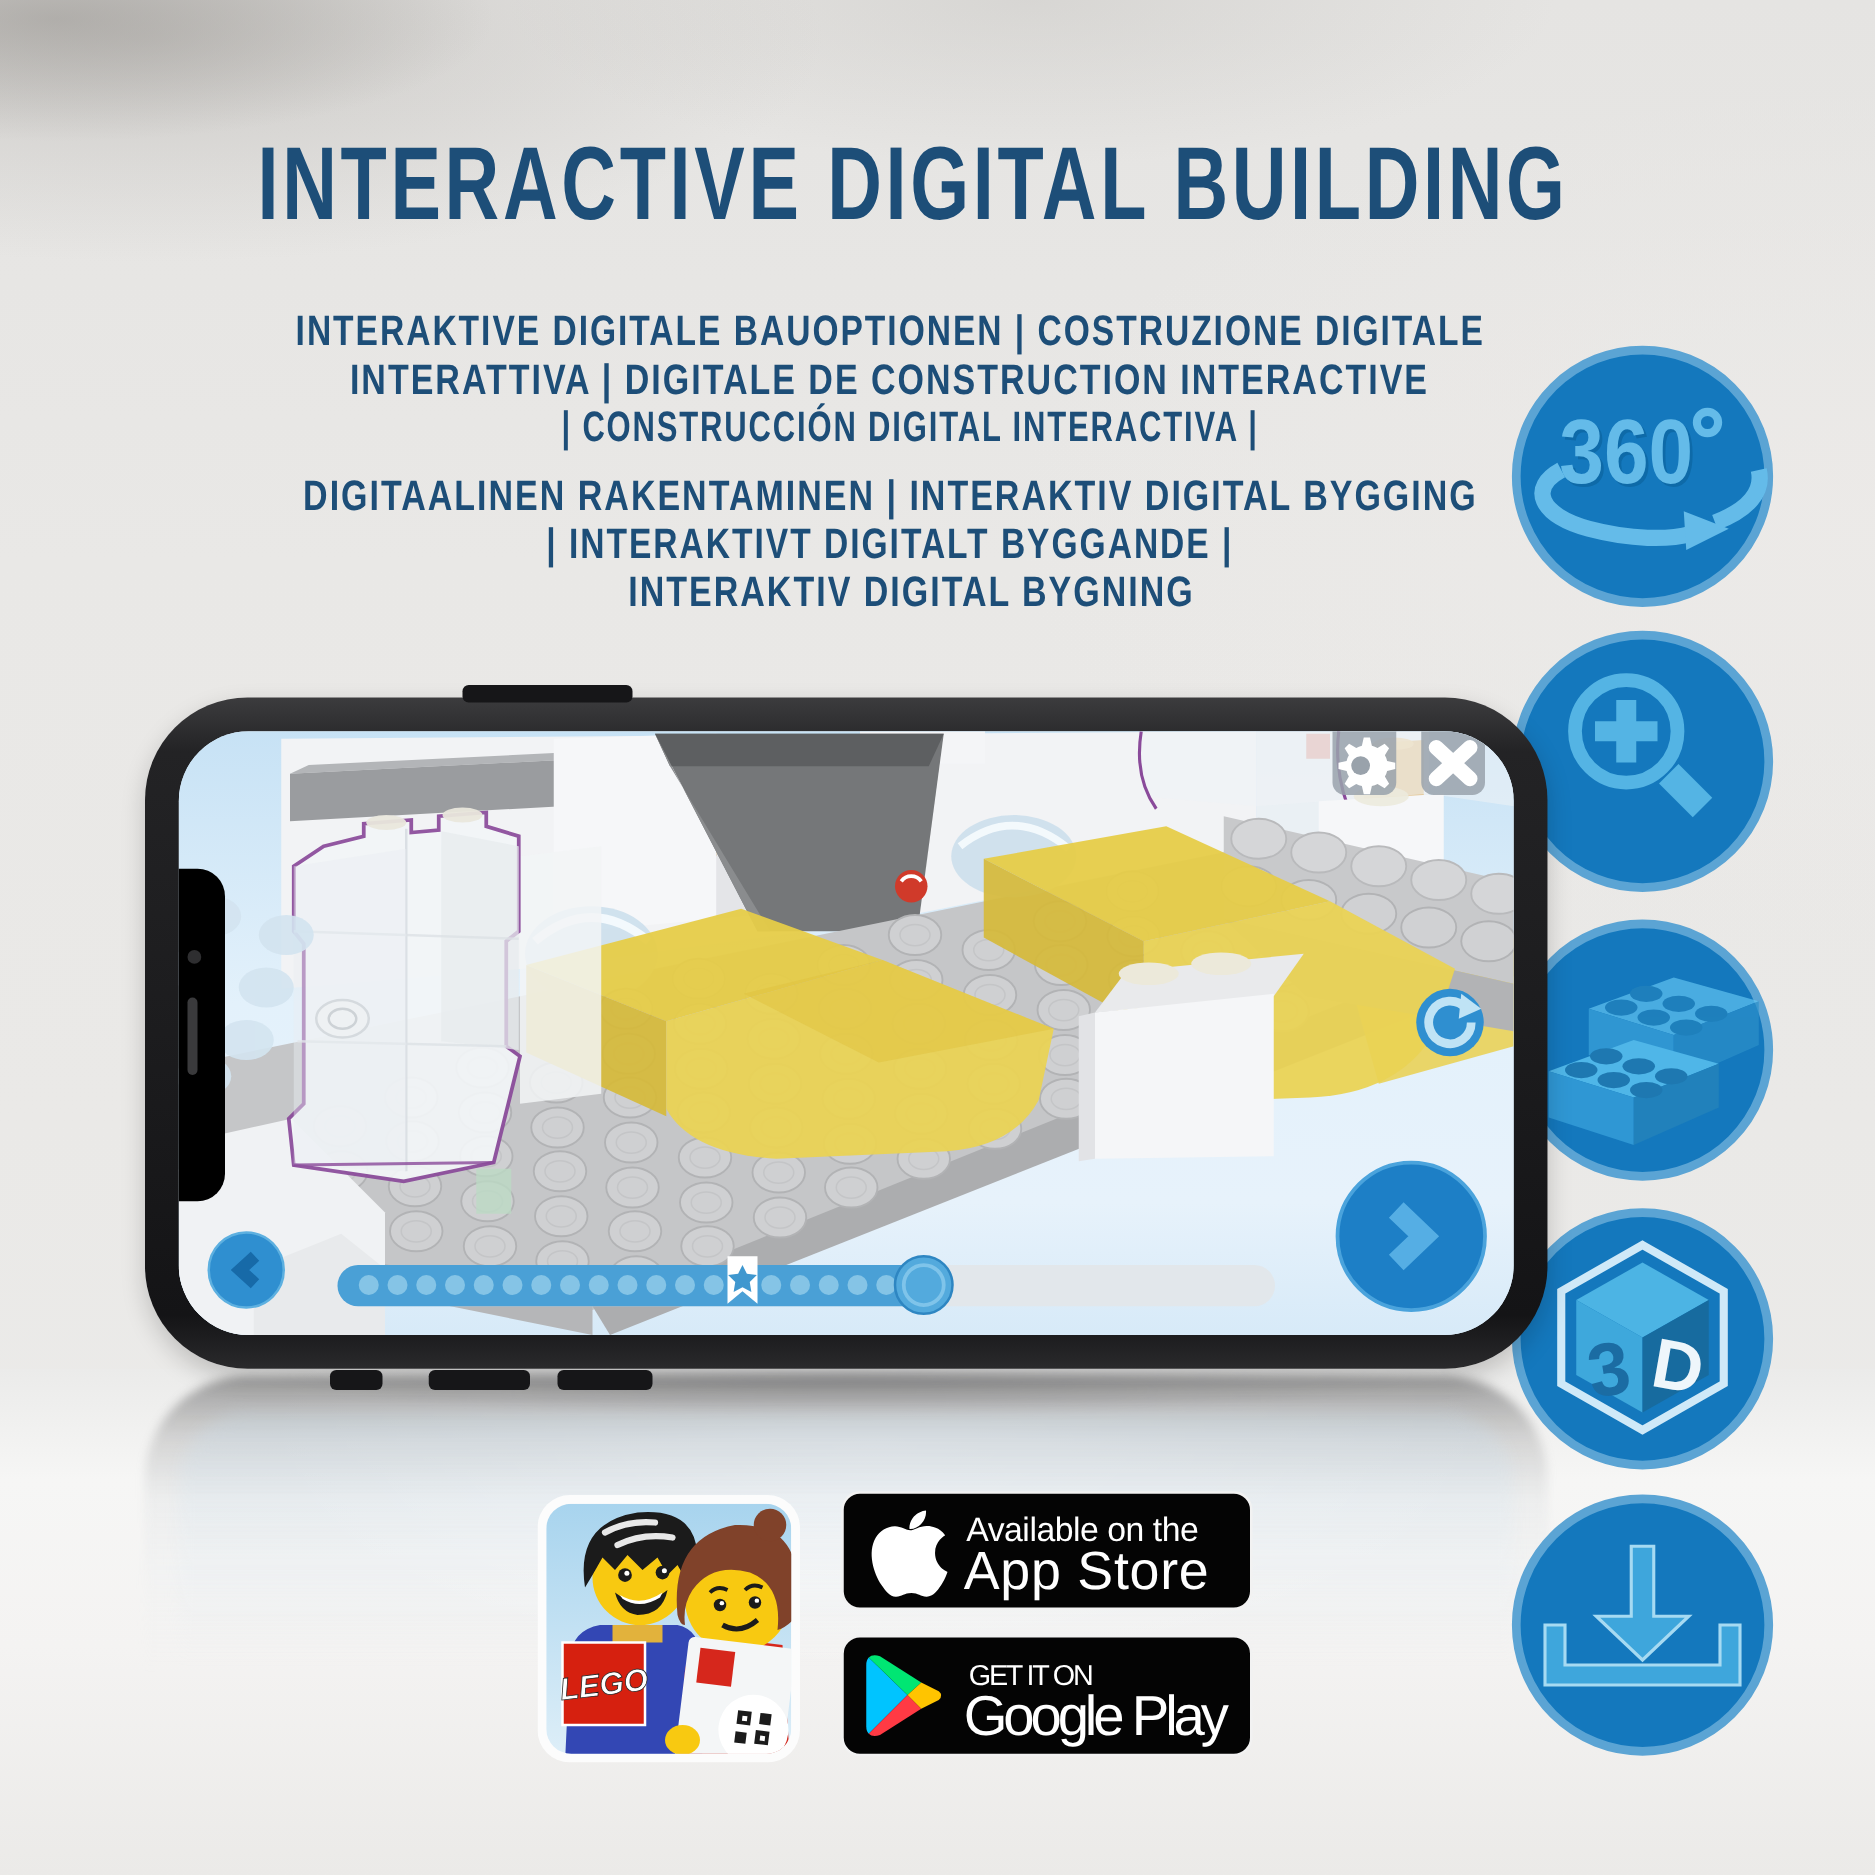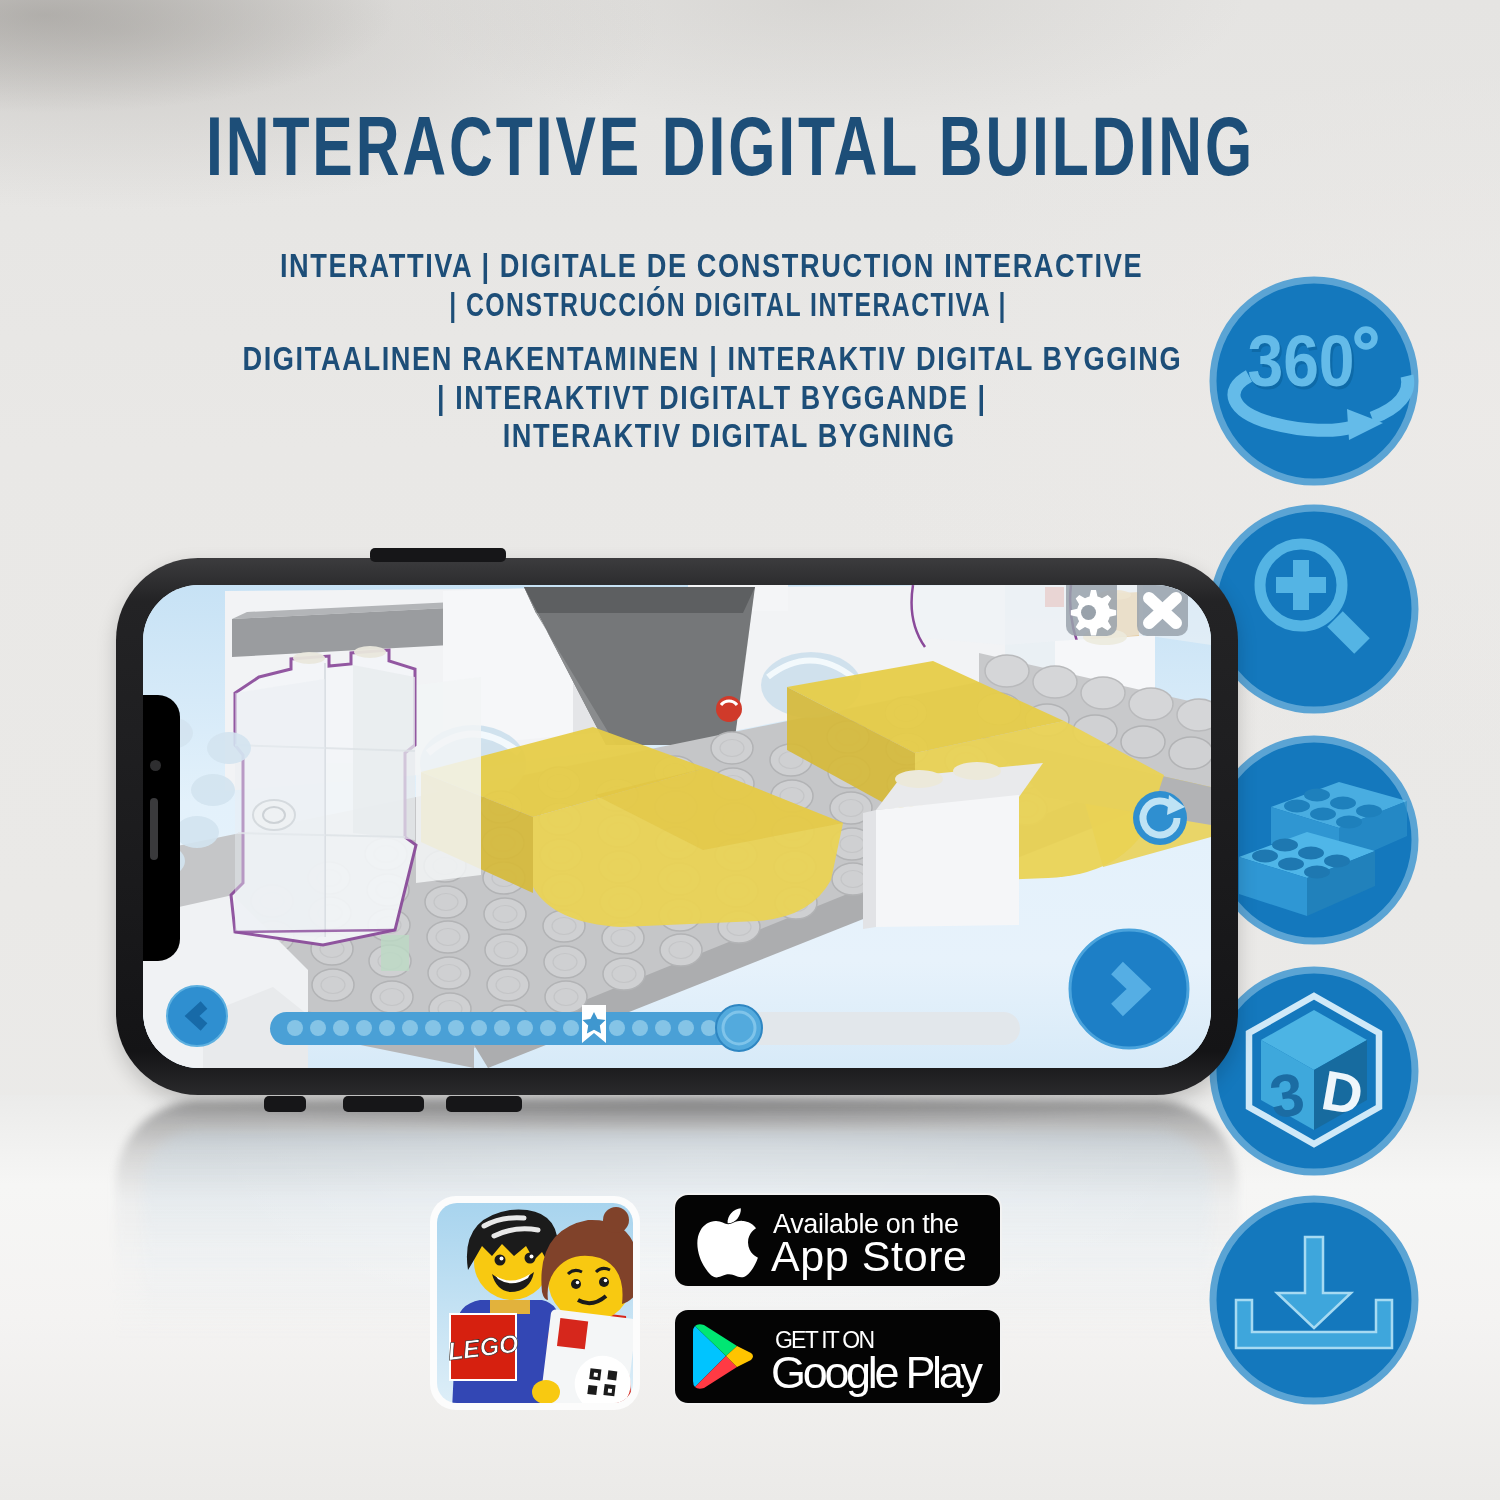--- a/index.html
+++ b/index.html
@@ -34,20 +34,21 @@
      rgba(185,192,200,0.14) 30%, rgba(225,235,243,0.08) 50%, rgba(240,245,250,0) 72%);"></div>
 <div class="abs" style="left:143px;top:1130px;width:1068px;height:250px;border-radius:56px;
   filter:blur(6px);
   background:linear-gradient(180deg, rgba(200,222,238,0.30) 0%, rgba(222,236,246,0.16) 45%, rgba(235,243,249,0) 80%);"></div>
 
 <div class="abs" style="left:0px;top:105px;width:1430px;text-align:center;margin-left:12px;">
   <span class="cond" style="font-size:83px;font-weight:bold;color:#1d4e78;letter-spacing:4px;transform:scaleX(0.73);">INTERACTIVE DIGITAL BUILDING</span>
 </div>
 
 <div class="abs" style="left:0;top:248px;width:1424px;text-align:center;">
+  <div style="height:38.6px;"><span class="cond" style="font-size:34px;font-weight:bold;color:#1d4e78;letter-spacing:2px;transform:scaleX(0.79);">INTERAKTIVE DIGITALE BAUOPTIONEN | COSTRUZIONE DIGITALE</span></div>
   <div style="height:38.6px;"><span class="cond" style="font-size:34px;font-weight:bold;color:#1d4e78;letter-spacing:2px;transform:scaleX(0.80);">INTERATTIVA | DIGITALE DE CONSTRUCTION INTERACTIVE</span></div>
   <div style="height:38.6px;padding-left:33px;"><span class="cond" style="font-size:34px;font-weight:bold;color:#1d4e78;letter-spacing:2px;transform:scaleX(0.73);">| CONSTRUCCIÓN DIGITAL INTERACTIVA |</span></div>
   <div style="height:38.6px;margin-top:16px;"><span class="cond" style="font-size:34px;font-weight:bold;color:#1d4e78;letter-spacing:2px;transform:scaleX(0.80);">DIGITAALINEN RAKENTAMINEN | INTERAKTIV DIGITAL BYGGING</span></div>
   <div style="height:38.6px;"><span class="cond" style="font-size:34px;font-weight:bold;color:#1d4e78;letter-spacing:2px;transform:scaleX(0.79);">| INTERAKTIVT DIGITALT BYGGANDE |</span></div>
   <div style="height:38.6px;margin-left:34px;"><span class="cond" style="font-size:34px;font-weight:bold;color:#1d4e78;letter-spacing:2px;transform:scaleX(0.80);">INTERAKTIV DIGITAL BYGNING</span></div>
 </div>
 
 <svg class="abs" style="left:1209px;top:276px;" width="210" height="210" viewBox="0 0 210 210">
   <circle cx="105" cy="105" r="101" fill="#1478bd" stroke="#5ba4d4" stroke-width="7"></circle>
   <g font-family="Liberation Sans, sans-serif" font-weight="bold">

